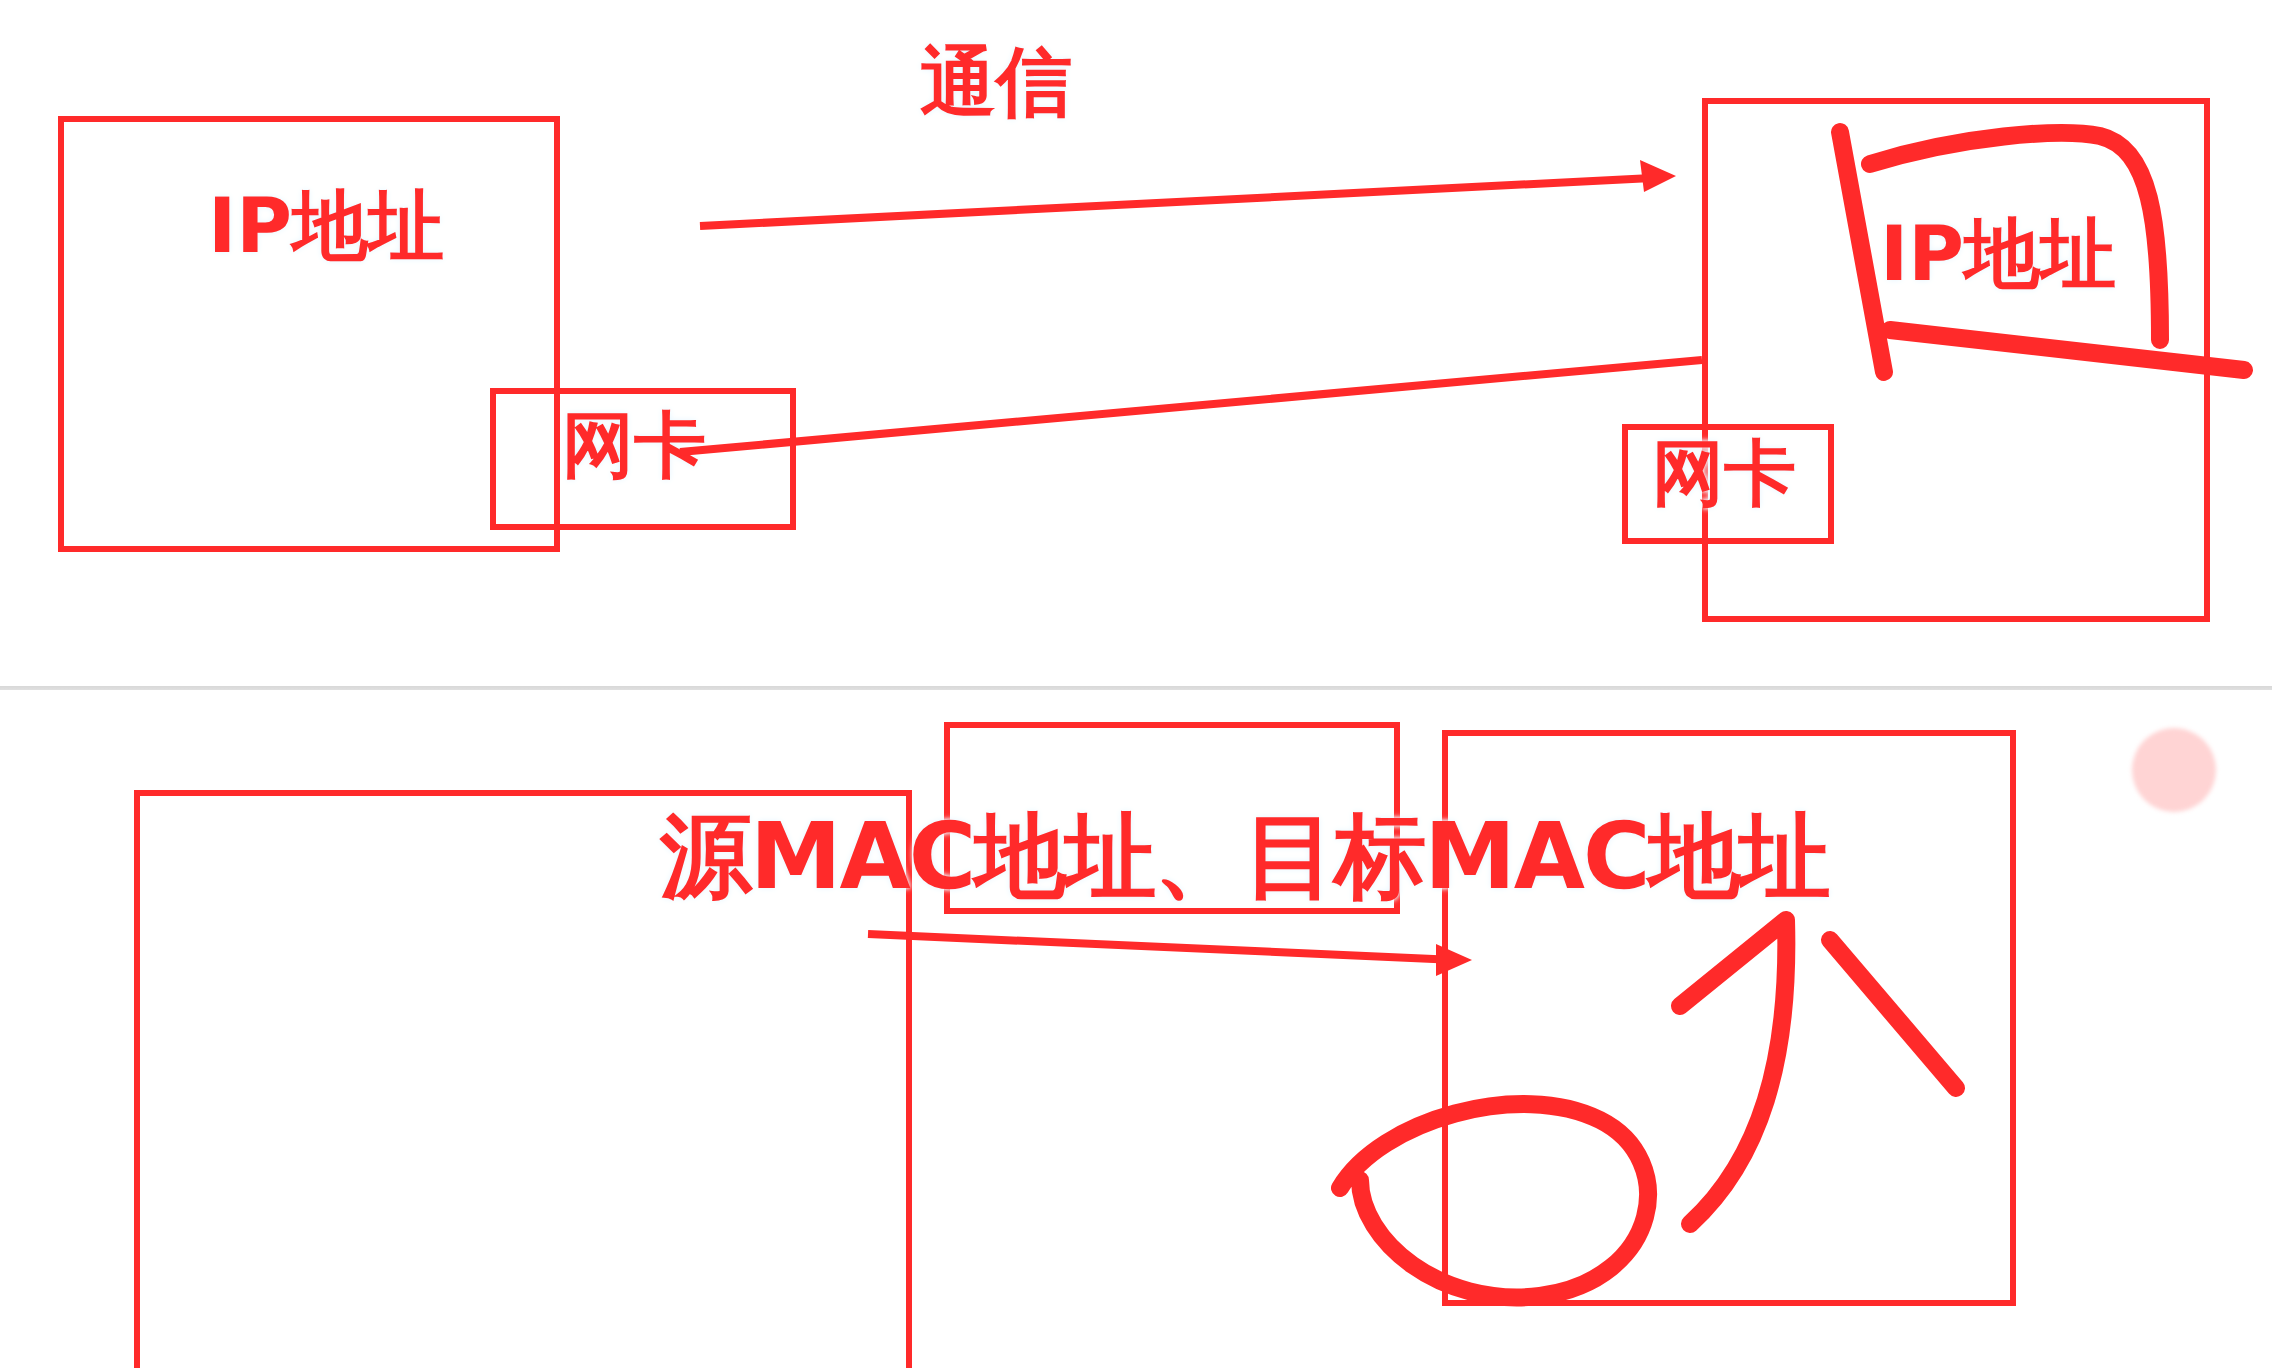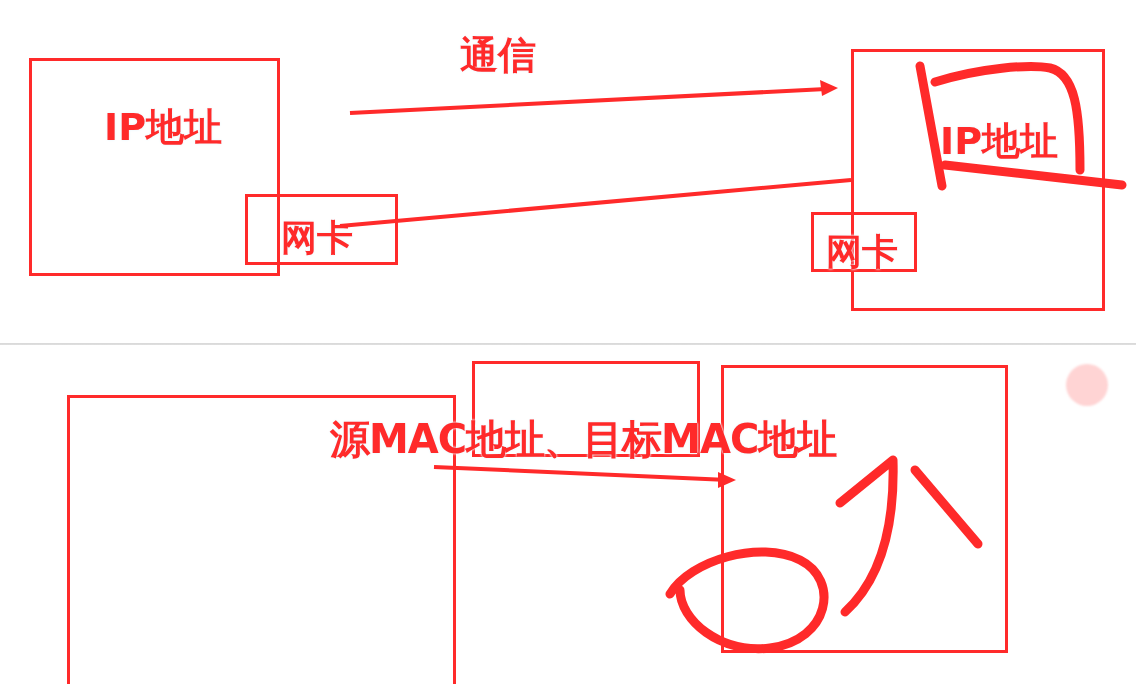--- a/index.html
+++ b/index.html
@@ -13,21 +13,20 @@
   .panel-bottom { top: 345px; height: 339px; }
   .divider {
     position: absolute; left: 0; top: 343px; width: 1136px; height: 10px;
     background: linear-gradient(#d8d8d8, #ffffff);
   }
   .box { position: absolute; border: 3px solid #ff2a2a; box-sizing: border-box; }
   .label {
     position: absolute; color: #ff2a2a; font-weight: bold; white-space: nowrap;
     text-shadow: 0 0 3px #e6f6ff, 0 0 2px #ffffff;
     line-height: 1;
-    margin-top: 14px;
   }
   svg.overlay { position: absolute; left: 0; top: 0; width: 1136px; height: 684px; pointer-events: none; }
   .pointer-dot {
     position: absolute; left: 1066px; top: 364px; width: 42px; height: 42px; border-radius: 50%;
     background: #ffd4d4; filter: blur(1px);
   }
 </style>
 </head>
 <body>
 
@@ -44,21 +43,21 @@
   <div class="box" style="left:811px; top:212px; width:106px; height:60px;"></div>
   <div class="label" style="left:826px; top:220px; font-size:36px;">网卡</div>
 </div>
 
 <div class="divider"></div>
 
 <div class="panel panel-bottom">
   <div class="box" style="left:67px; top:50px; width:389px; height:320px;"></div>
   <div class="box" style="left:721px; top:20px; width:287px; height:288px;"></div>
   <div class="box" style="left:472px; top:16px; width:228px; height:96px;"></div>
-  <div class="label" style="left:330px; top:60px; font-size:40px; letter-spacing:-1px;">源MAC地址、目标MAC地址</div>
+  <div class="label" style="left:330px; top:60px; font-size:46px; letter-spacing:-1px;">源MAC地址、目标MAC地址</div>
 </div>
 
 <svg class="overlay" viewBox="0 0 1136 684">
 
   <g>
     <line x1="350" y1="113" x2="826" y2="89" stroke="#ff2a2a" stroke-width="4"></line>
     <polygon points="838,88 820,80 822,96" fill="#ff2a2a"></polygon>
   </g>
 
   <line x1="340" y1="226" x2="851" y2="180" stroke="#ff2a2a" stroke-width="4"></line>

